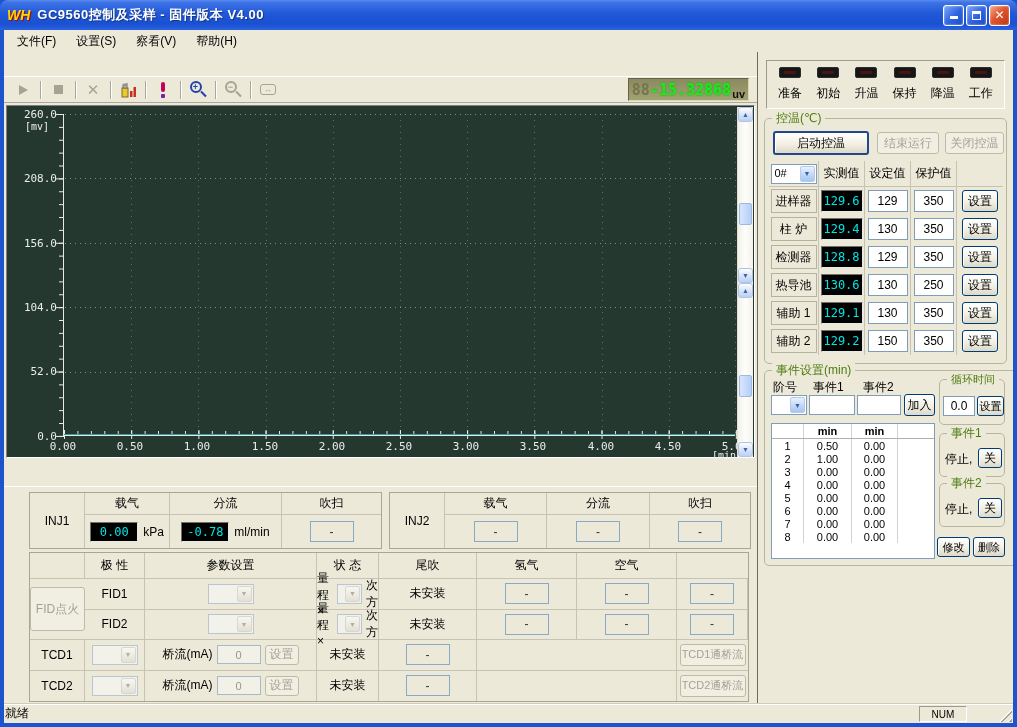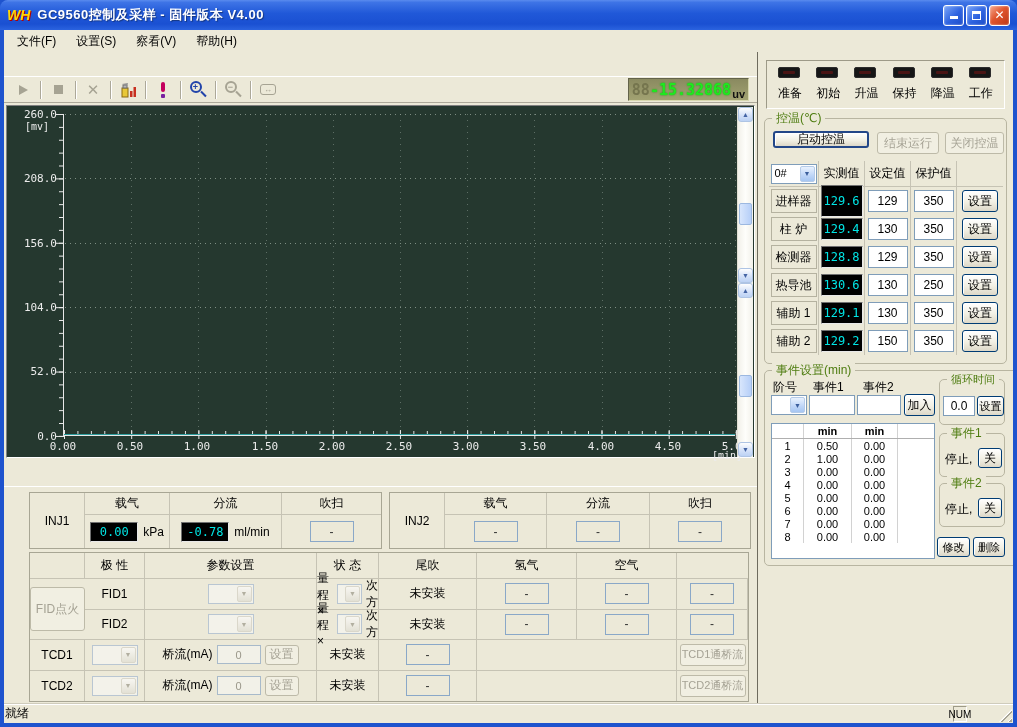--- a/index.html
+++ b/index.html
@@ -17,21 +17,21 @@
   .winbtn.close{background:linear-gradient(135deg,#F4A88E 0%,#E0552E 45%,#BC3614 100%);font-weight:bold;font-size:12px}
   .g-min{width:8px;height:7px;border-bottom:3px solid #fff}
   .g-max{width:9px;height:9px;border:1px solid #fff;border-top:3px solid #fff}
   
   .menubar{position:absolute;left:4px;top:30px;right:4px;height:22px;background:#ECE9D8;display:flex;align-items:center;padding-left:3px}
   .mitem{padding:3px 10px}
   
   .client{position:absolute;left:4px;top:52px;right:4px;bottom:24px;background:#ECE9D8;overflow:hidden}
   .statusbar{position:absolute;left:4px;right:4px;bottom:4px;height:20px;background:#ECE9D8;border-top:1px solid #CFCCBC;box-shadow:inset 0 1px 0 #fff;display:flex;align-items:center}
   .sready{padding-left:1px}
-  .numcell{position:absolute;right:46px;top:2px;width:14px;height:16px;border:1px solid;border-color:#9D9A88 #fff #fff #9D9A88;display:flex;align-items:center;justify-content:center;font-size:10px}
+  .numcell{position:absolute;right:46px;top:2px;width:48px;height:16px;border:1px solid;border-color:#9D9A88 #fff #fff #9D9A88;display:flex;align-items:center;justify-content:center;font-size:10px}
   .grip{position:absolute;right:1px;bottom:1px;width:13px;height:13px;
     background:repeating-linear-gradient(135deg,transparent 0 3px,#fff 3px 4px,#A8A596 4px 6px);
     clip-path:polygon(100% 0,100% 100%,0 100%)}
   
   .lp{position:absolute;left:0;top:0;width:753px;height:100%}
   .rp{position:absolute;left:753px;top:0;right:0;height:100%;border-left:1px solid #6E6B5E}
   
   .tabrow{position:absolute;display:flex;align-items:flex-end}
   .ctabs{left:2px;top:2px;height:22px}
   .btabs{left:3px;top:412px;height:22px}
@@ -110,21 +110,21 @@
   .combo .cbarr{width:15px;margin:1px;border-radius:2px;background:linear-gradient(180deg,#E9F2FE,#BED5F7 60%,#A6C6F2);
     border:1px solid #B5CBE8;color:#3A5E9C;font-size:7px;display:flex;align-items:center;justify-content:center;line-height:1}
   .combo.dis{background:#F3F2EA;border-color:#B9C6D2}
   .combo.dis .cbarr{background:linear-gradient(180deg,#F7F6F1,#E3E1D5);color:#B2AFA0;border-color:#DAD7CA}
   .winput{border:1px solid #7F9DB9;background:#fff;display:flex;align-items:center;justify-content:center}
   .grp{position:absolute;border:1px solid #B8B5A1;border-radius:5px}
   .glab{position:absolute;top:-8px;left:7px;background:#ECE9D8;padding:0 4px;color:#4d7c0f;line-height:14px;white-space:nowrap}
   
   .ledpanel{position:absolute;left:8px;top:8px;width:239px;height:49px;border:1px solid;border-color:#9D9A88 #fff #fff #9D9A88;
     display:flex;justify-content:space-around;align-items:center;padding:0 4px}
-  .ledit{display:flex;flex-direction:column;gap:7px}
+  .ledit{display:flex;flex-direction:column;align-items:center;gap:7px}
   .led{width:22px;height:11px;background:#161616;border:1px solid #2C2C2C;border-radius:2px;display:flex;align-items:center;justify-content:center}
   .led i{display:block;width:12px;height:3px;background:#4A1414;border-radius:1px}
   .tempgrp{left:6px;top:66px;width:243px;height:246px}
   .ttab{position:absolute;left:4px;top:42px;width:234px;display:grid;grid-template-columns:50px 46px 46px 46px 46px;grid-template-rows:26px repeat(6,28px)}
   .tc{display:flex;align-items:center;justify-content:center;border-right:1px solid #C6C3B4}
   .tc.lastcol{border-right:none}
   .tc.hdr{border-bottom:1px solid #C6C3B4}
   .namecell{width:46px;height:24px;border:1px solid #B5B2A0;display:flex;align-items:center;justify-content:center;background:#ECE9D8}
   .evgrp{left:6px;top:318px;width:278px;height:196px}
   .evcol{position:absolute;top:8px}
@@ -461,41 +461,41 @@
         <div class="ledit">
             <span class="led">
               <i></i>
             </span>
             <span>工作</span>
           </div>
       </div>
 
       <div class="grp tempgrp">
         <span class="glab">控温(℃)</span>
-        <span class="btn default" style="position:absolute;left:8px;top:12px;width:96px;height:17px">启动控温</span>
+        <span class="btn default" style="position:absolute;left:8px;top:12px;width:96px;height:24px">启动控温</span>
         <span class="btn dis" style="position:absolute;left:112px;top:13px;width:62px;height:22px">结束运行</span>
         <span class="btn dis" style="position:absolute;left:180px;top:13px;width:59px;height:22px">关闭控温</span>
 
         <div class="ttab">
           <div class="tc hdr">
               <span class="combo" style="width:46px">
                 <span class="cbtxt">0#</span>
                 <span class="cbarr">▼</span>
               </span>
             </div>
           <div class="tc hdr">实测值</div>
           <div class="tc hdr">设定值</div>
           <div class="tc hdr">保护值</div>
           <div class="tc hdr lastcol"></div>
 
           <div class="tc">
               <span class="namecell">进样器</span>
             </div>
           <div class="tc">
-              <span class="blackbox" style="width:42px;height:32px">129.6</span>
+              <span class="blackbox" style="width:42px;height:22px">129.6</span>
             </div>
           <div class="tc">
               <span class="winput" style="width:40px;height:22px">129</span>
             </div>
           <div class="tc">
               <span class="winput" style="width:40px;height:22px">350</span>
             </div>
           <div class="tc lastcol">
               <span class="btn" style="width:36px;height:22px">设置</span>
             </div>

